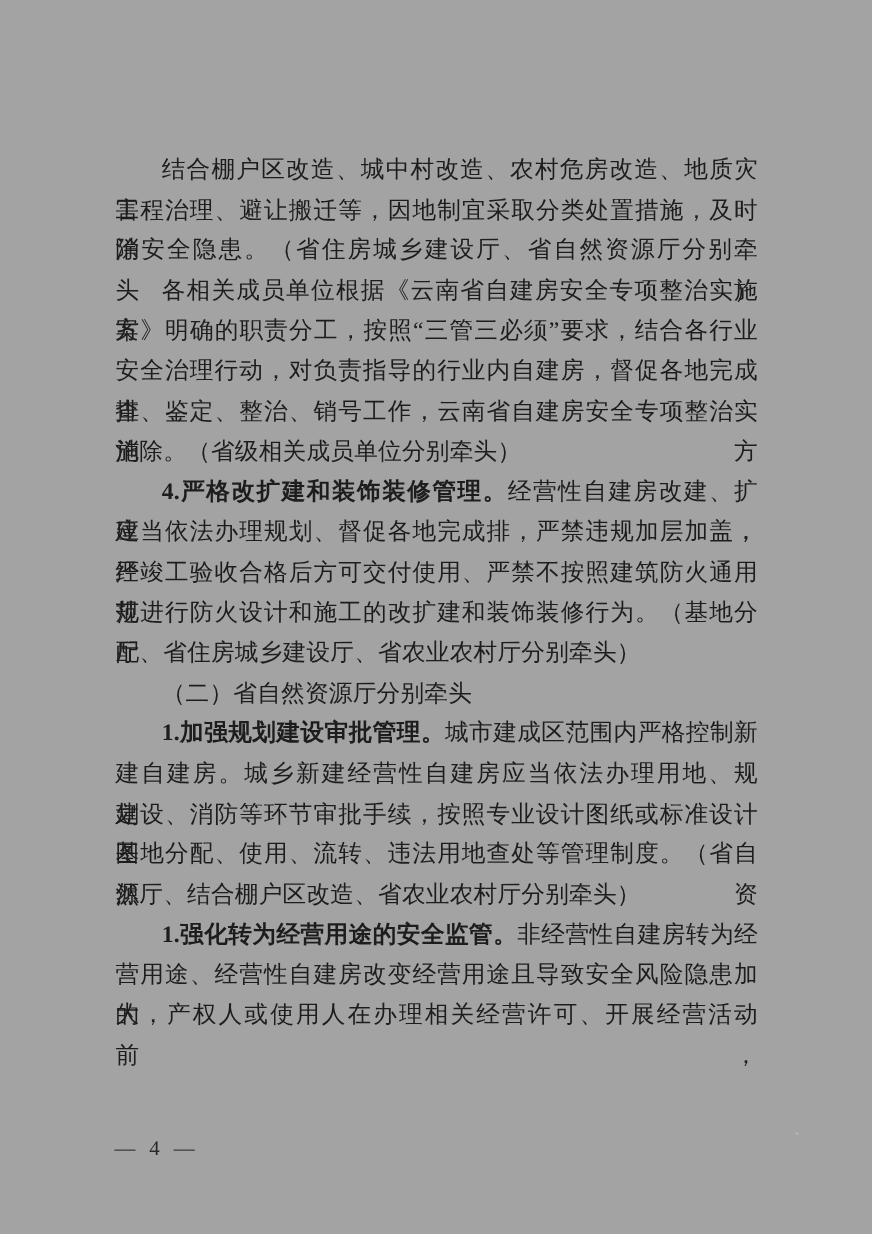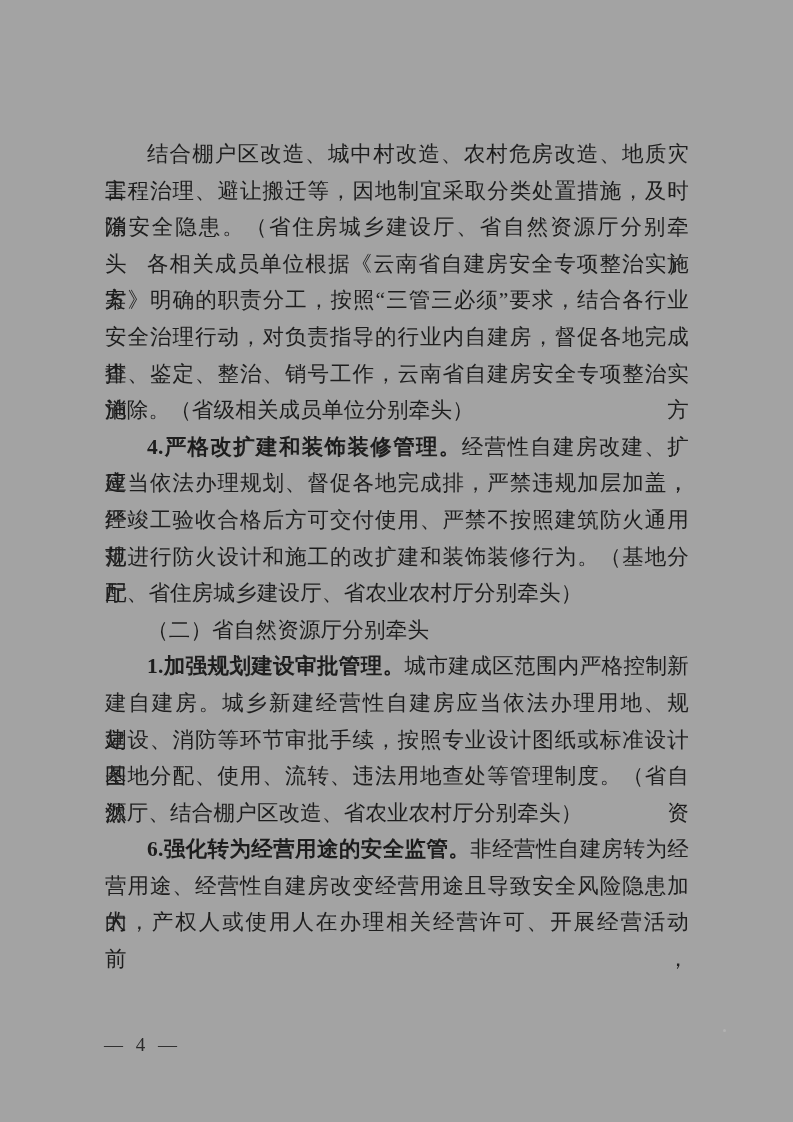--- a/index.html
+++ b/index.html
@@ -96,21 +96,21 @@
 
     <div>
       <div class="line justify indent"><span class="bold">1.加强规划建设审批管理。</span><span>城市建成区范围内严格控制新</span></div>
       <div class="line justify">建自建房。城乡新建经营性自建房应当依法办理用地、规划、</div>
       <div class="line justify">建设、消防等环节审批手续，按照专业设计图纸或标准设计图</div>
       <div class="line justify">基地分配、使用、流转、违法用地查处等管理制度。（省自然资</div>
       <div class="line">源厅、结合棚户区改造、省农业农村厅分别牵头）</div>
     </div>
 
     <div>
-      <div class="line justify indent"><span class="bold">6.强化转为经营用途的安全监管。</span><span>非经营性自建房转为经</span></div>
+      <div class="line justify indent"><span class="bold">1.强化转为经营用途的安全监管。</span><span>非经营性自建房转为经</span></div>
       <div class="line justify">营用途、经营性自建房改变经营用途且导致安全风险隐患加大</div>
       <div class="line justify">的，产权人或使用人在办理相关经营许可、开展经营活动前，</div>
     </div>
 
   </div>
 
   <div class="footer">— 4 —</div>
   <div class="speck"></div>
 </div>
 

